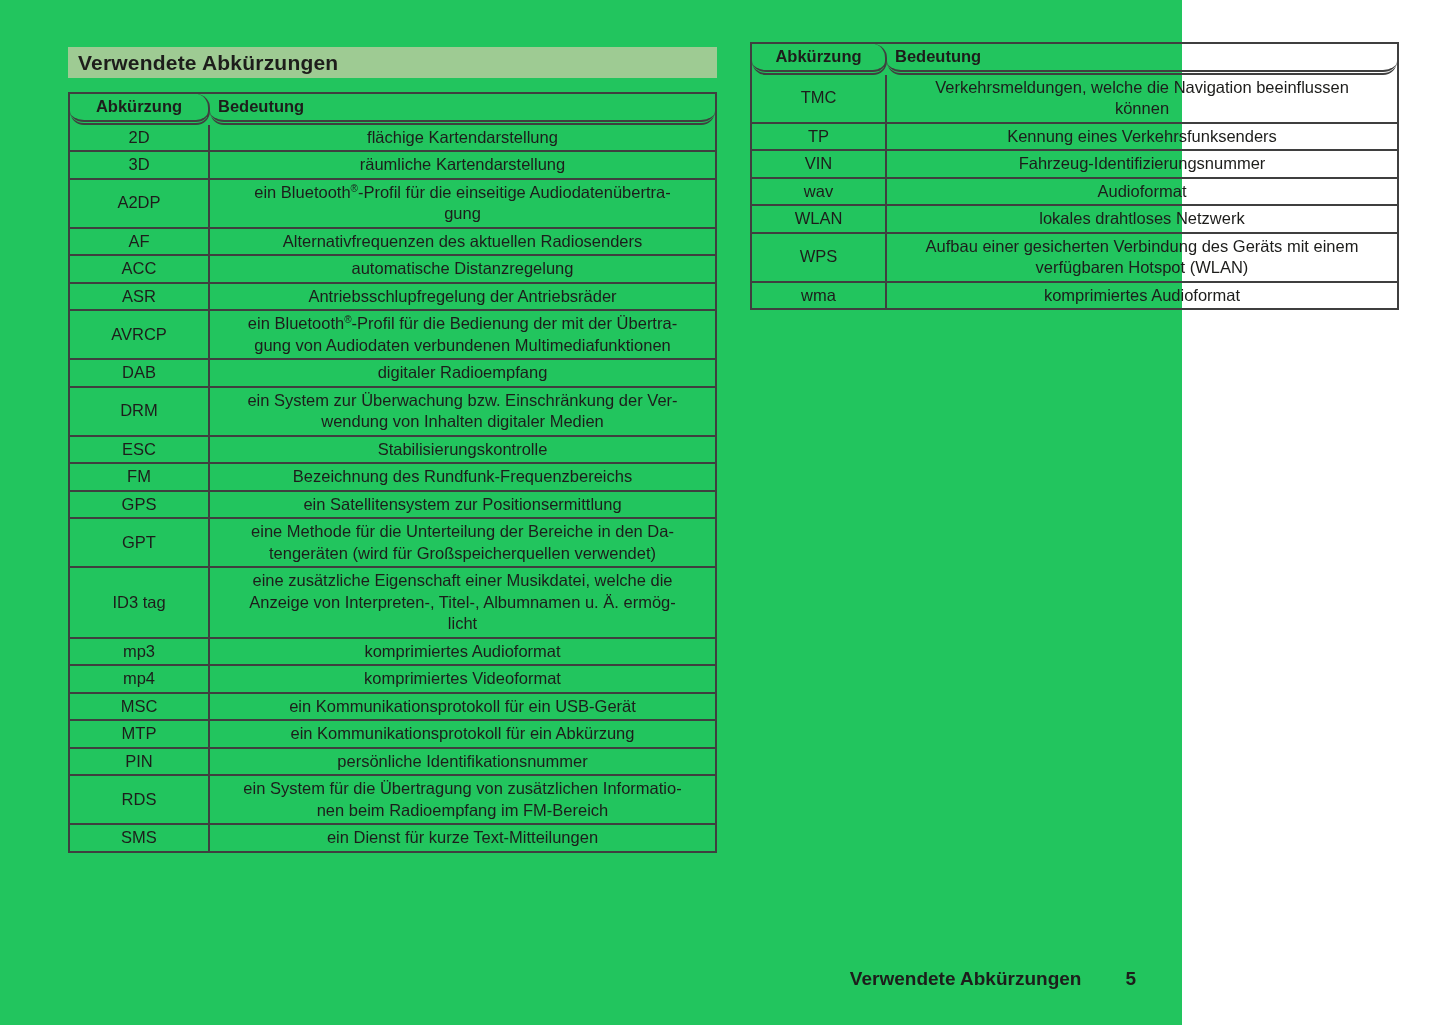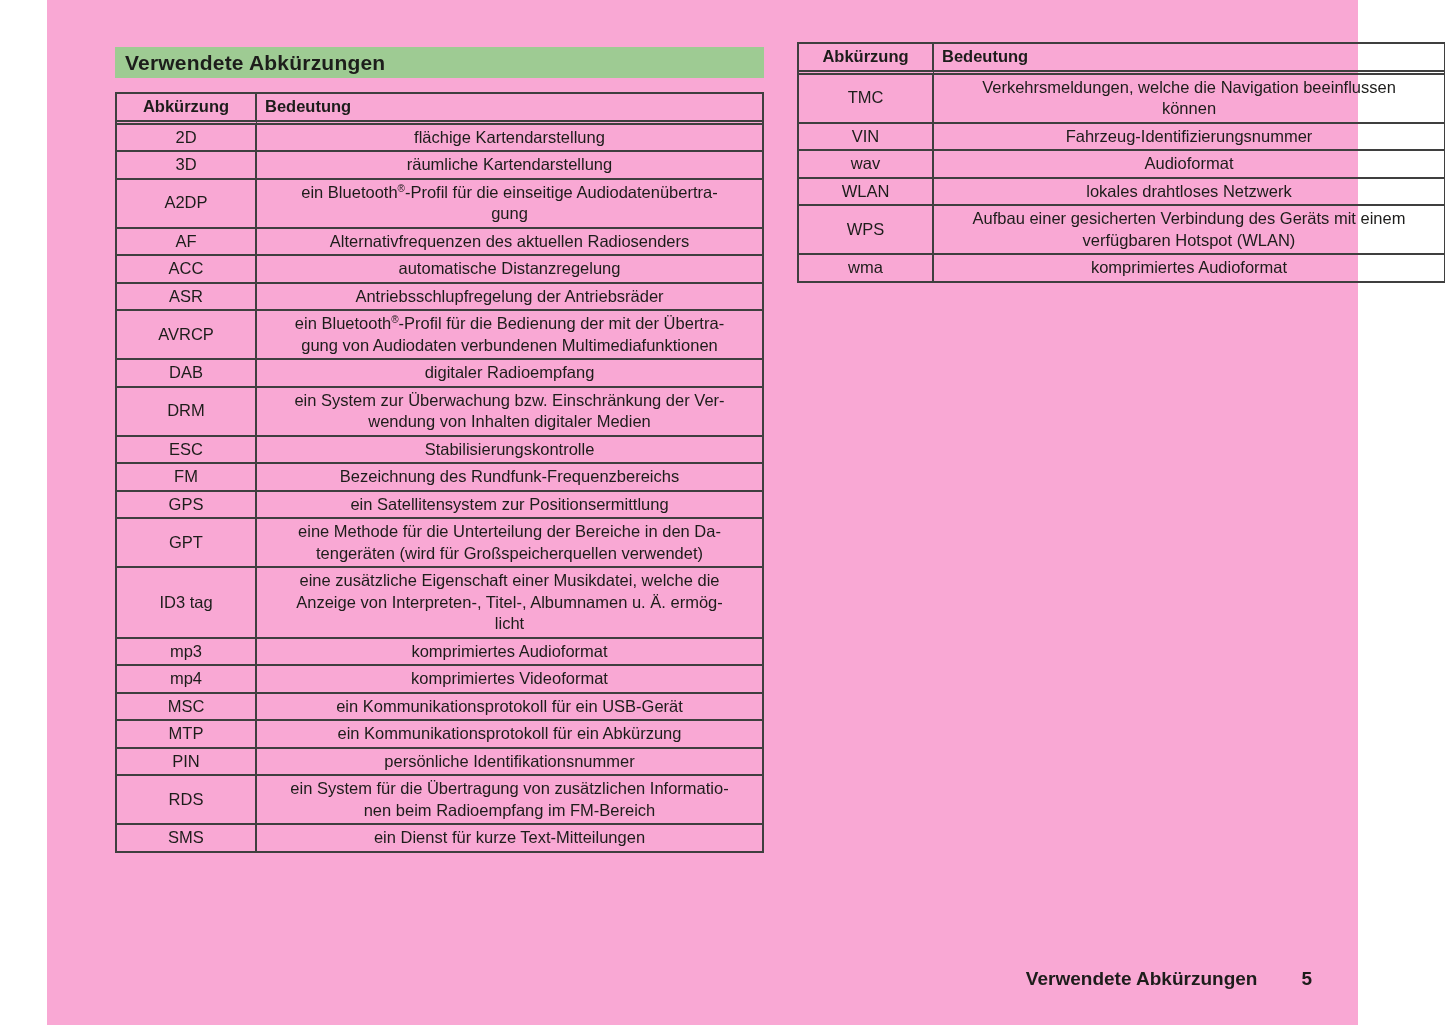--- a/index.html
+++ b/index.html
@@ -4,21 +4,21 @@
 <title>Verwendete Abkürzungen</title>
 <style>
   * { margin: 0; padding: 0; box-sizing: border-box; }
   html, body { background: #ffffff; }
   body {
     width: 1445px; height: 1025px;
     font-family: "Liberation Sans", sans-serif;
     color: var(--text_color, #1d1d1b);
     overflow: hidden;
   }
-  .page { position: relative; width: 1311px; height: 1025px; background: #f9a8d4; margin-left: 47px; }
+  .page { position: relative; width: 1182px; height: 1025px; background: #22c55e; }
 
   .col-left  { position: absolute; left: 68px;  top: 47px; width: 649px; }
   .col-right { position: absolute; left: 750px; top: 42px; width: 649px; }
 
   .title-bar {
     background: var(--accent_green, #9ecb93);
     height: 31px;
     display: flex; align-items: center;
     padding: 0 10px;
     margin-bottom: 14px;
@@ -37,20 +37,21 @@
   }
   .abbr-table th, .abbr-table td {
     padding: 2px 8px;
     vertical-align: middle;
     overflow: hidden;
   }
   .abbr-table th {
     text-align: left;
     font-weight: bold;
     border-bottom: 5px double var(--border_color, #3f3f3f);
+    border-radius: 14px;
   }
   .abbr-table th.abbr, .abbr-table td.abbr {
     text-align: center;
     border-right: 2px solid var(--border_color, #3f3f3f);
   }
   .abbr-table tbody td { border-top: 2px solid var(--border_color, #3f3f3f); }
   .abbr-table tbody tr:first-child td { border-top: none; }
   td.meaning { text-align: center; }
   sup.reg { font-size: 10px; vertical-align: super; line-height: 0; }
 
@@ -182,20 +183,24 @@
           <th class="abbr">Abkürzung</th>
           <th>Bedeutung</th>
         </tr>
       </thead>
       <tbody>
           <tr>
             <td class="abbr">TMC</td>
             <td class="meaning">Verkehrsmeldungen, welche die Navigation beeinflussen<br>können</td>
           </tr>
           <tr>
+            <td class="abbr">TP</td>
+            <td class="meaning">Kennung eines Verkehrsfunksenders</td>
+          </tr>
+          <tr>
             <td class="abbr">VIN</td>
             <td class="meaning">Fahrzeug-Identifizierungsnummer</td>
           </tr>
           <tr>
             <td class="abbr">wav</td>
             <td class="meaning">Audioformat</td>
           </tr>
           <tr>
             <td class="abbr">WLAN</td>
             <td class="meaning">lokales drahtloses Netzwerk</td>

